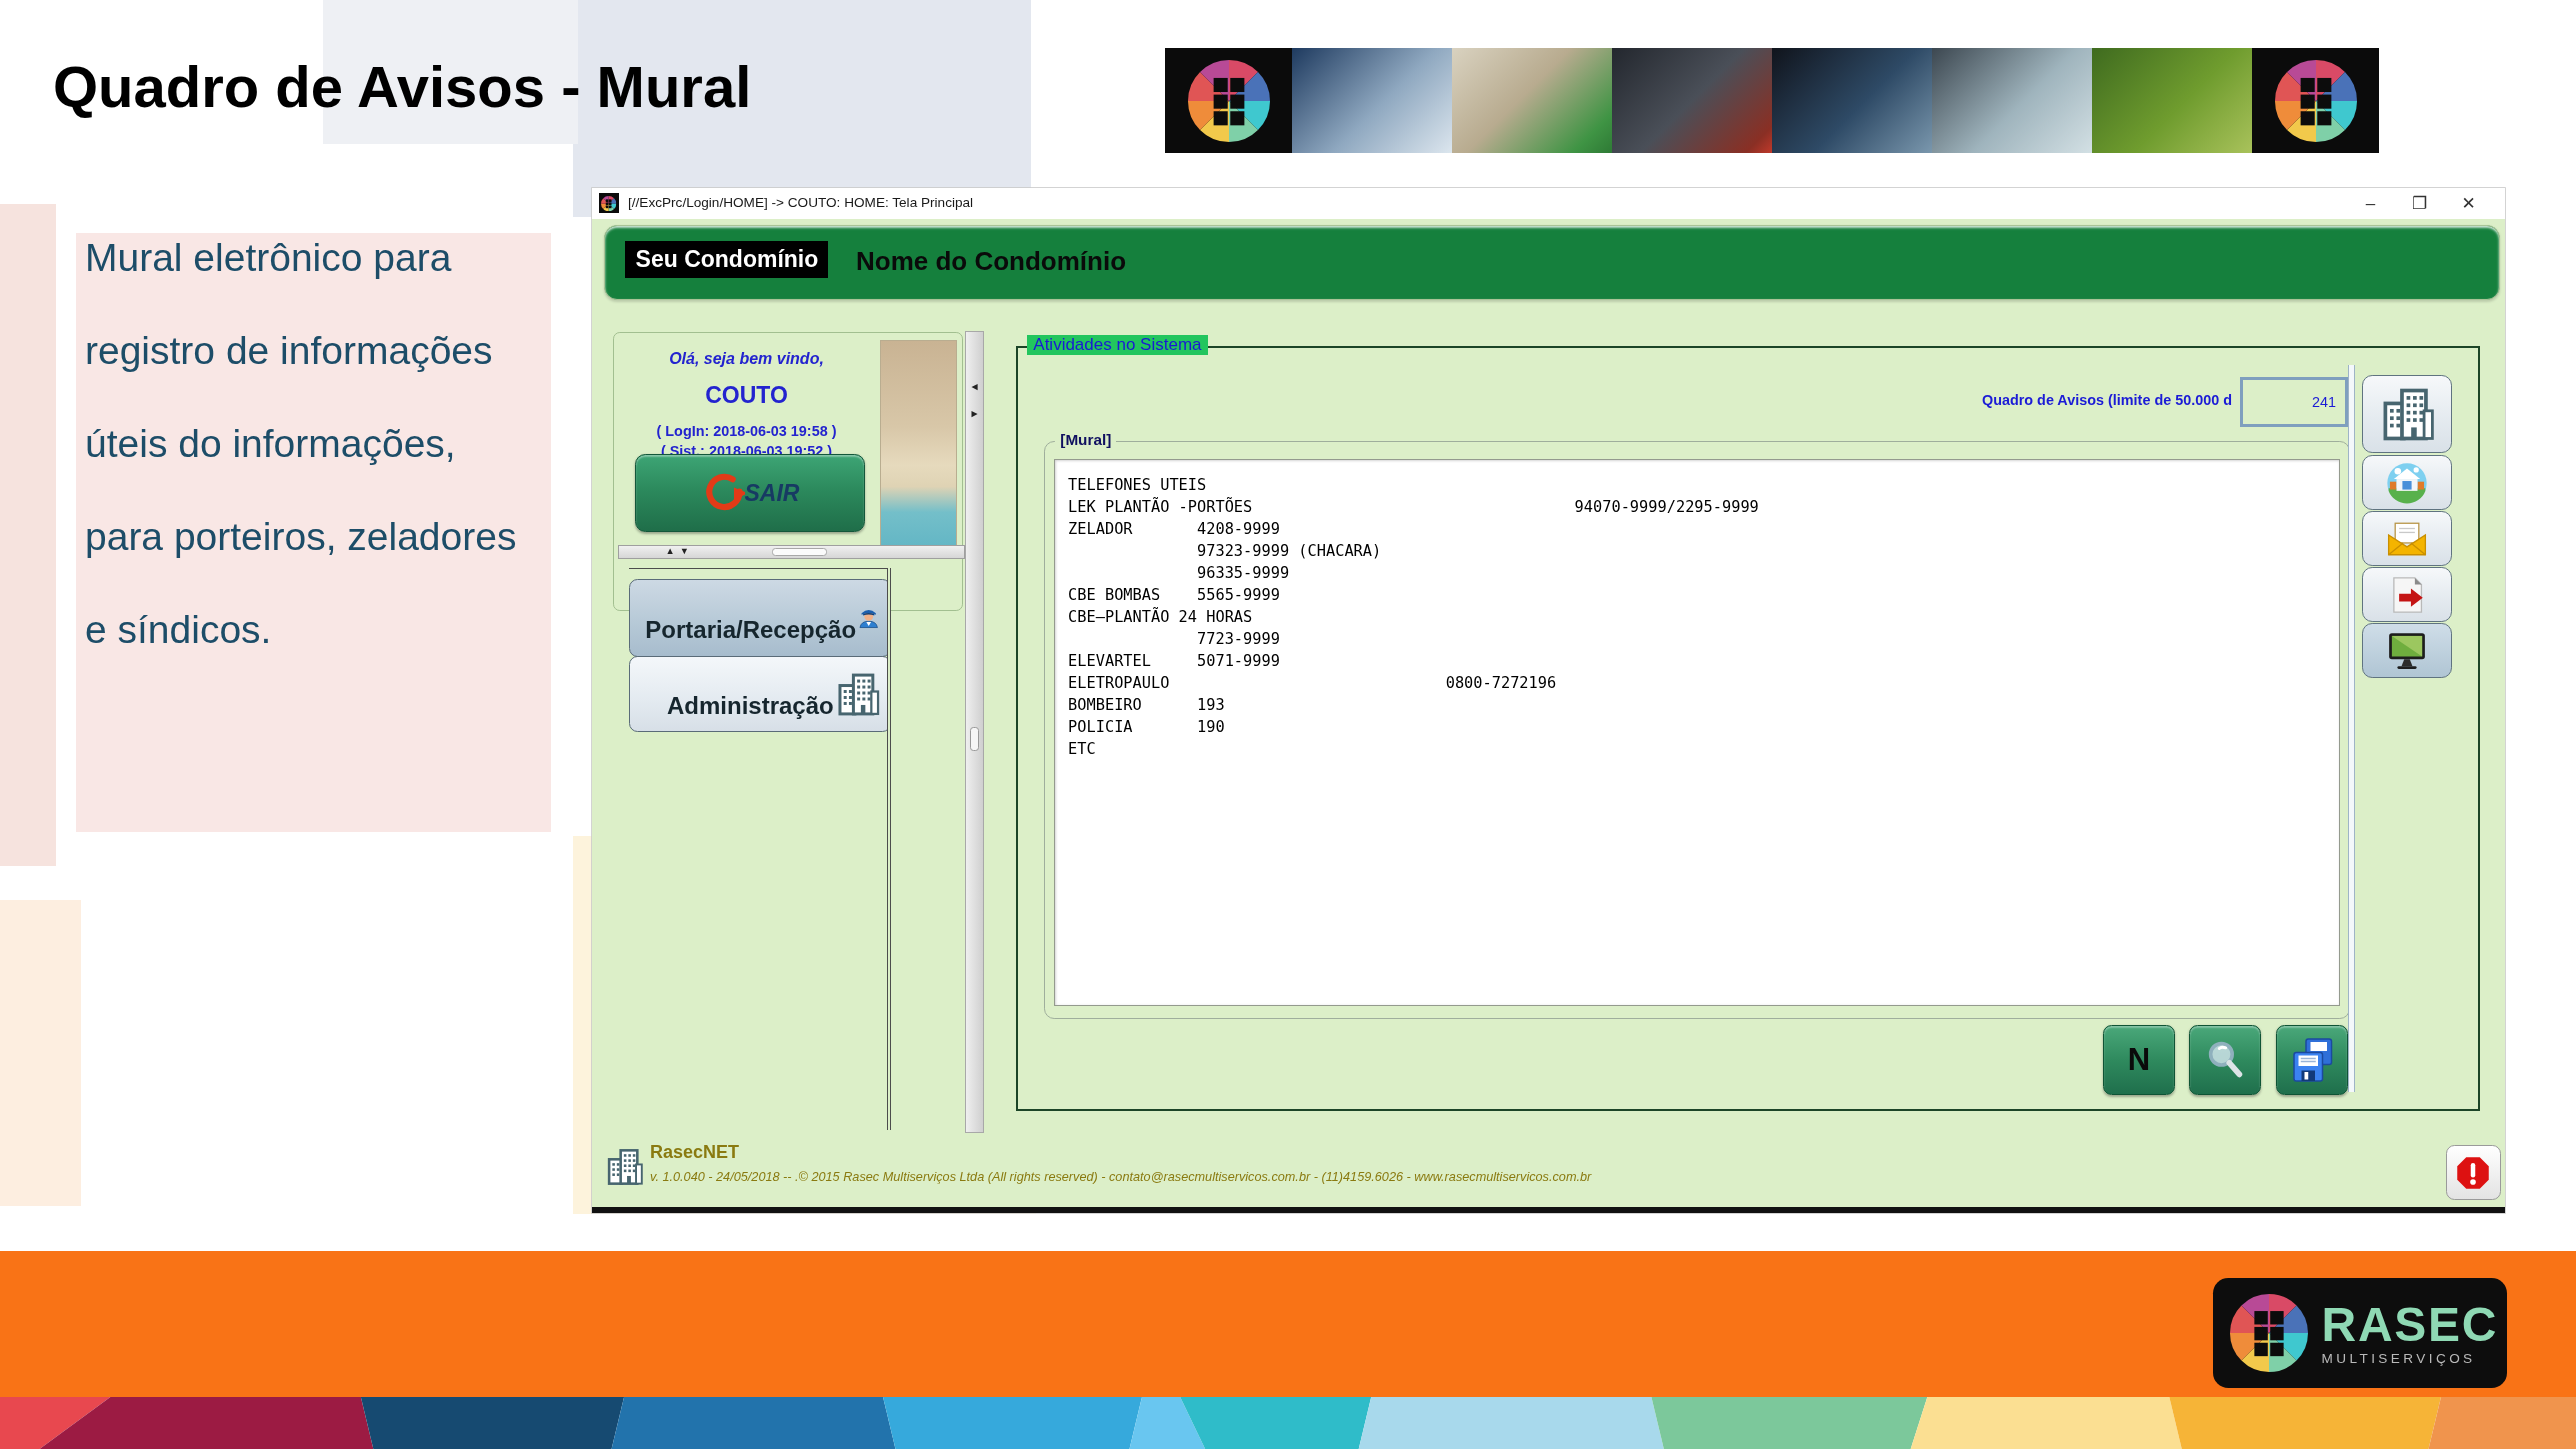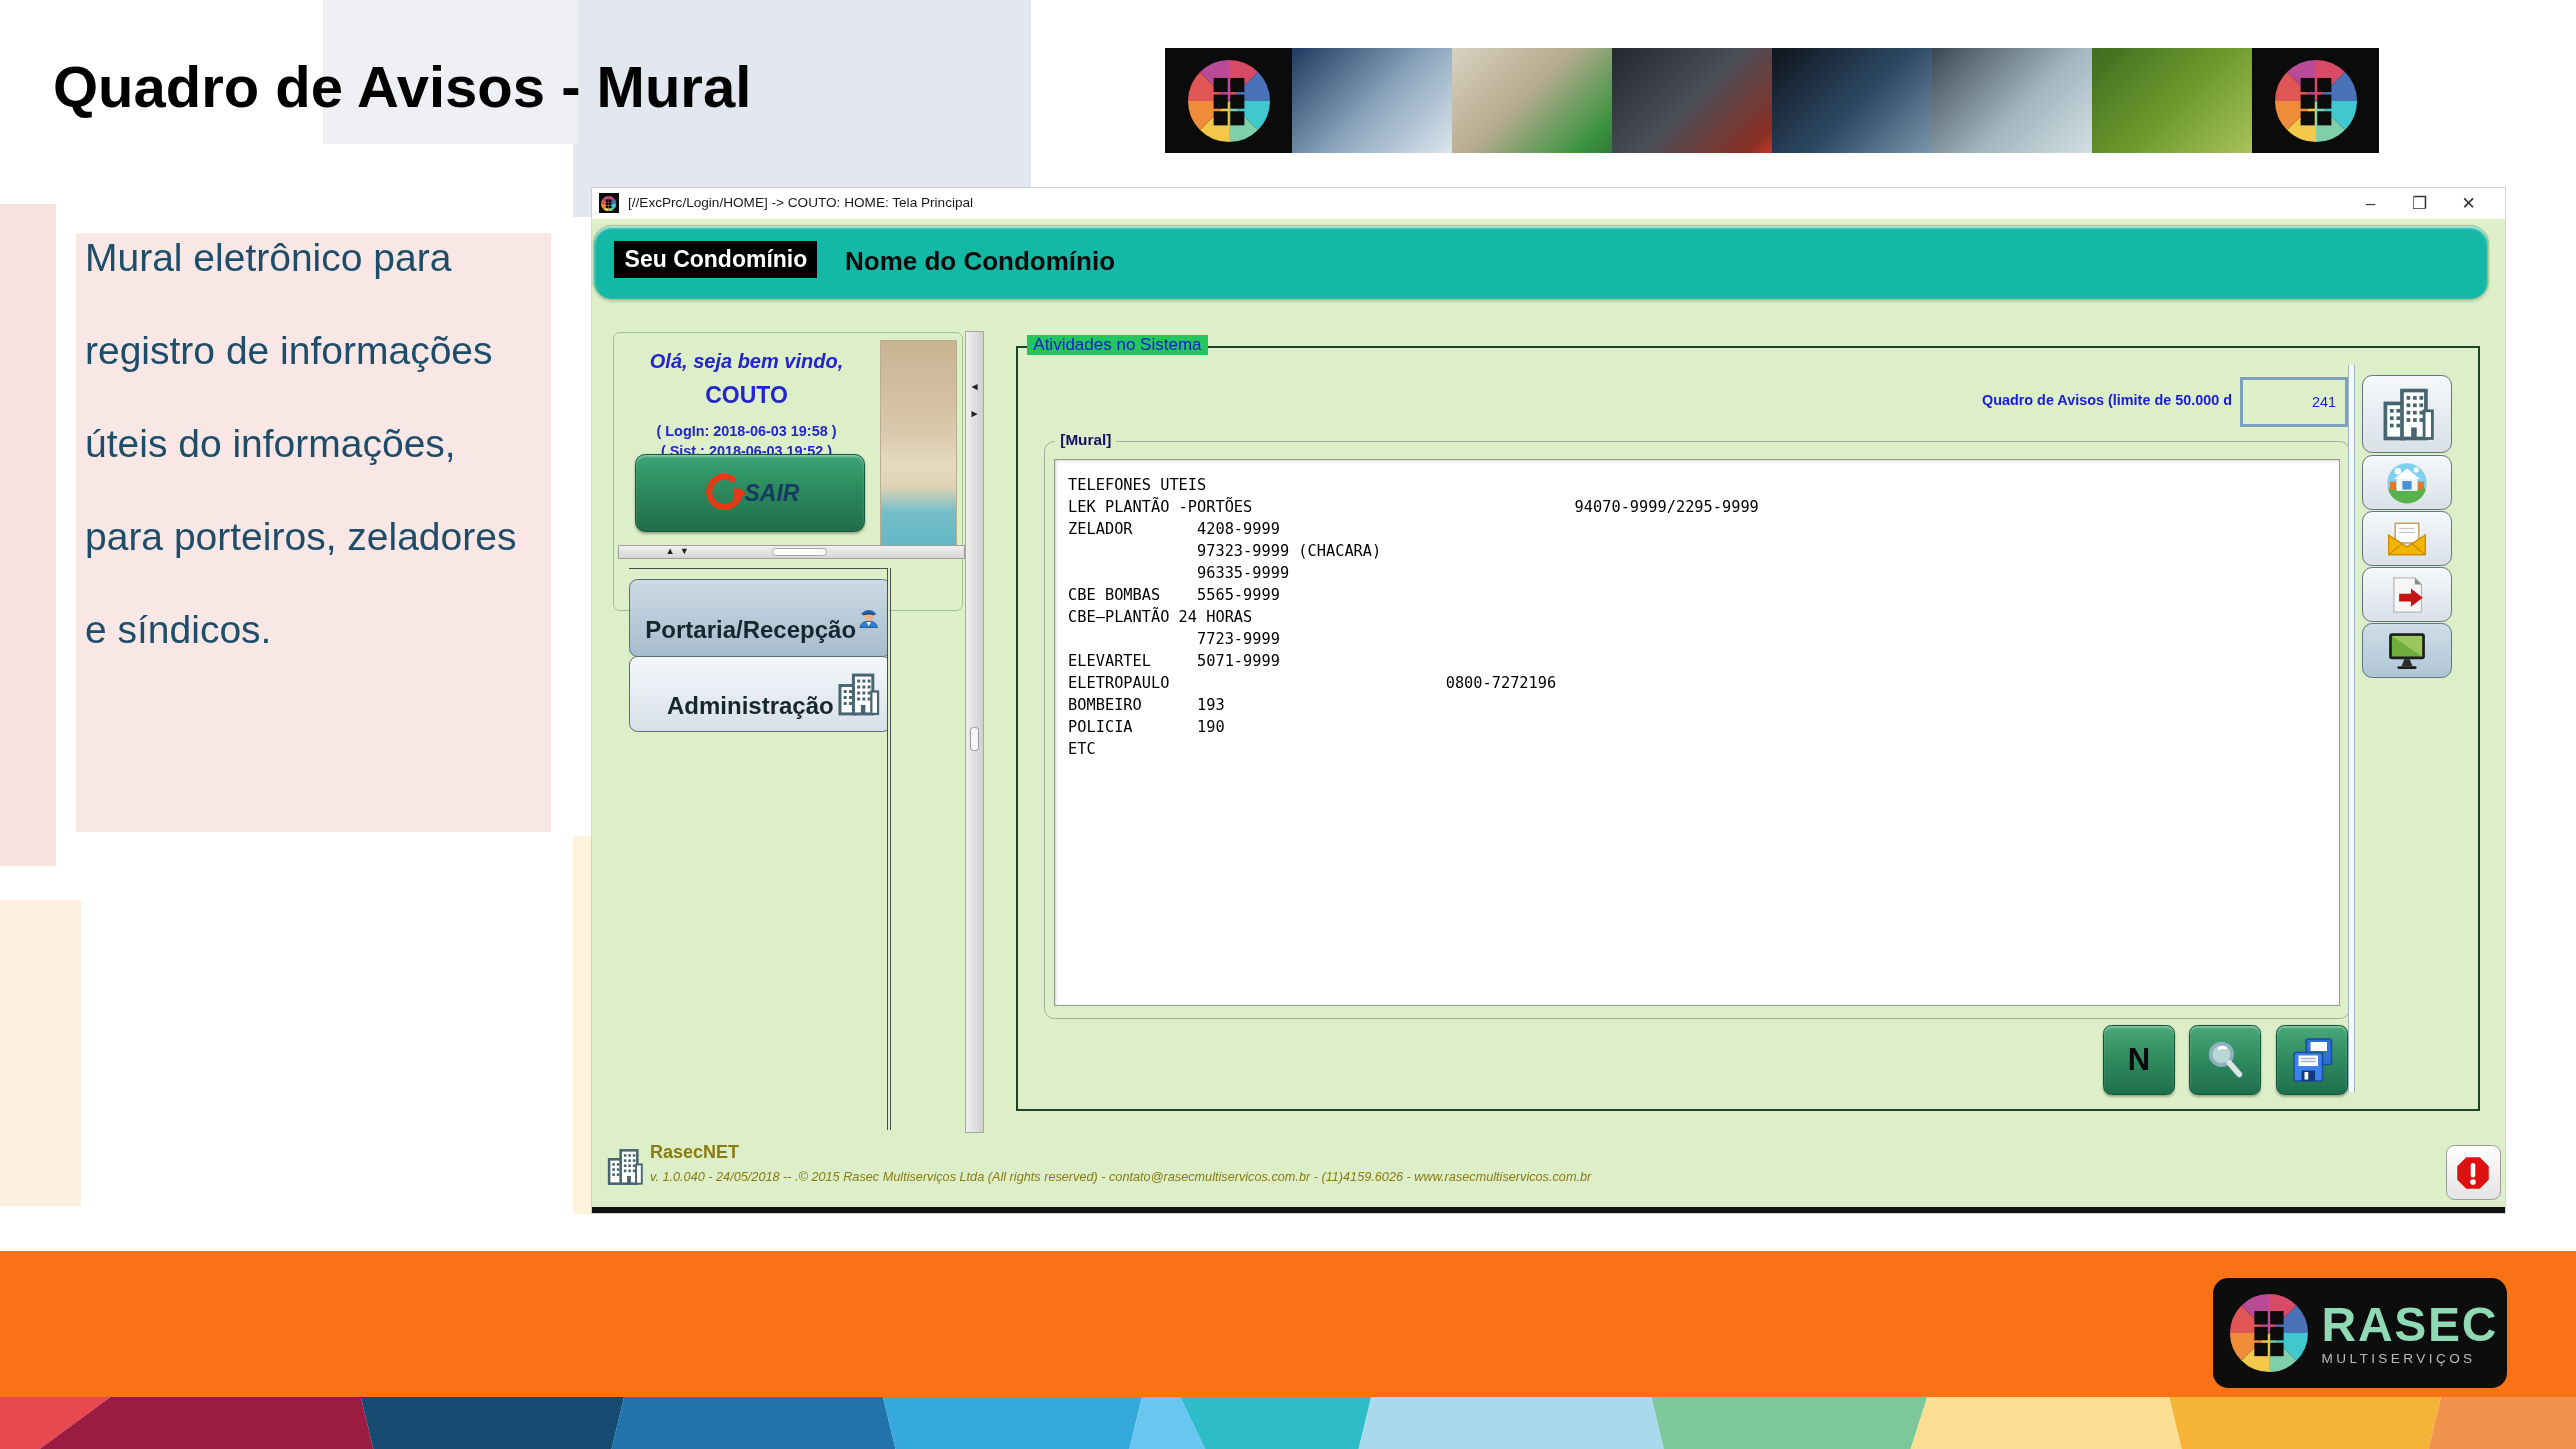--- a/index.html
+++ b/index.html
@@ -34,32 +34,32 @@
   
   .app-window{position:absolute;left:592px;top:188px;width:1913px;height:1019px;background:#dcefc8;
               border-bottom:6px solid #111;box-shadow:0 0 0 0.8px #c9c9c9;z-index:3;}
   .titlebar{position:absolute;left:0;top:0;width:100%;height:31px;background:#ffffff;}
   .tb-icon{position:absolute;left:6.8px;top:5.1px;width:20.4px;height:20.4px;background:#0b0b0b;
            display:flex;align-items:center;justify-content:center;}
   .tb-title{position:absolute;left:36px;top:6.8px;font-size:13.6px;color:#1a1a1a;white-space:nowrap;}
   .tb-controls{position:absolute;right:12px;top:0;height:31px;display:flex;align-items:center;}
   .tb-btn{width:49px;text-align:center;font-size:17px;color:#333;cursor:default;}
 
-  .header-band{position:absolute;left:1px;top:37px;width:1894px;height:73px;background:#14b8a6;
-               border:1.7px solid #a9c497;border-radius:19px;
+  .header-band{position:absolute;left:12px;top:37px;width:1894px;height:73px;background:#15803d;
+               border:1.7px solid #a9c497;border-radius:13px;
                box-shadow:inset 0 1.7px 2.5px rgba(255,255,255,.85),0 1.7px 2.5px rgba(0,0,0,.15);}
   .condo-badge{position:absolute;left:20.4px;top:15.3px;background:#000;color:#fff;font-weight:700;
                font-size:23px;padding:5.1px 10.2px;white-space:nowrap;}
   .condo-name{position:absolute;left:251px;top:20.4px;font-weight:700;font-size:26px;color:#0a0a0a;white-space:nowrap;}
 
   
   .welcome-panel{position:absolute;left:21px;top:144px;width:348px;height:277px;background:#dcefc8;
                  border:1.7px solid #a2bf90;border-radius:6.8px;}
   .w-text{position:absolute;left:0;width:265px;text-align:center;color:#2323cf;white-space:nowrap;}
-  .greeting{top:17px;font-size:20px;font-style:italic;font-weight:700;}
+  .greeting{top:17px;font-size:16px;font-style:italic;font-weight:700;}
   .user-name{top:49px;font-size:23px;font-weight:700;}
   .login-time{top:90px;font-size:14.4px;font-weight:700;}
   .sys-time{top:110px;font-size:14.4px;font-weight:700;}
   .sair-button{position:absolute;left:21px;top:121px;width:228px;height:76px;border-radius:10.2px;
                background:linear-gradient(180deg,#3da575 0%,#2c8a5d 45%,#1f6e49 100%);
                border:1.7px solid #13573a;box-shadow:inset 0 1.7px 1.7px rgba(255,255,255,.4),0 1.7px 2.5px rgba(0,0,0,.3);
                display:flex;align-items:center;justify-content:center;cursor:pointer;}
   .sair-label{font-size:23px;font-weight:700;font-style:italic;color:#173a63;}
   .building-photo{position:absolute;right:5.1px;top:6.8px;width:75px;height:214px;
                   background:linear-gradient(180deg,#c9b393 0%,#d8c7a8 40%,#e6dabd 58%,#dfd3b4 68%,#74bfc9 80%,#5fb4c4 100%);

